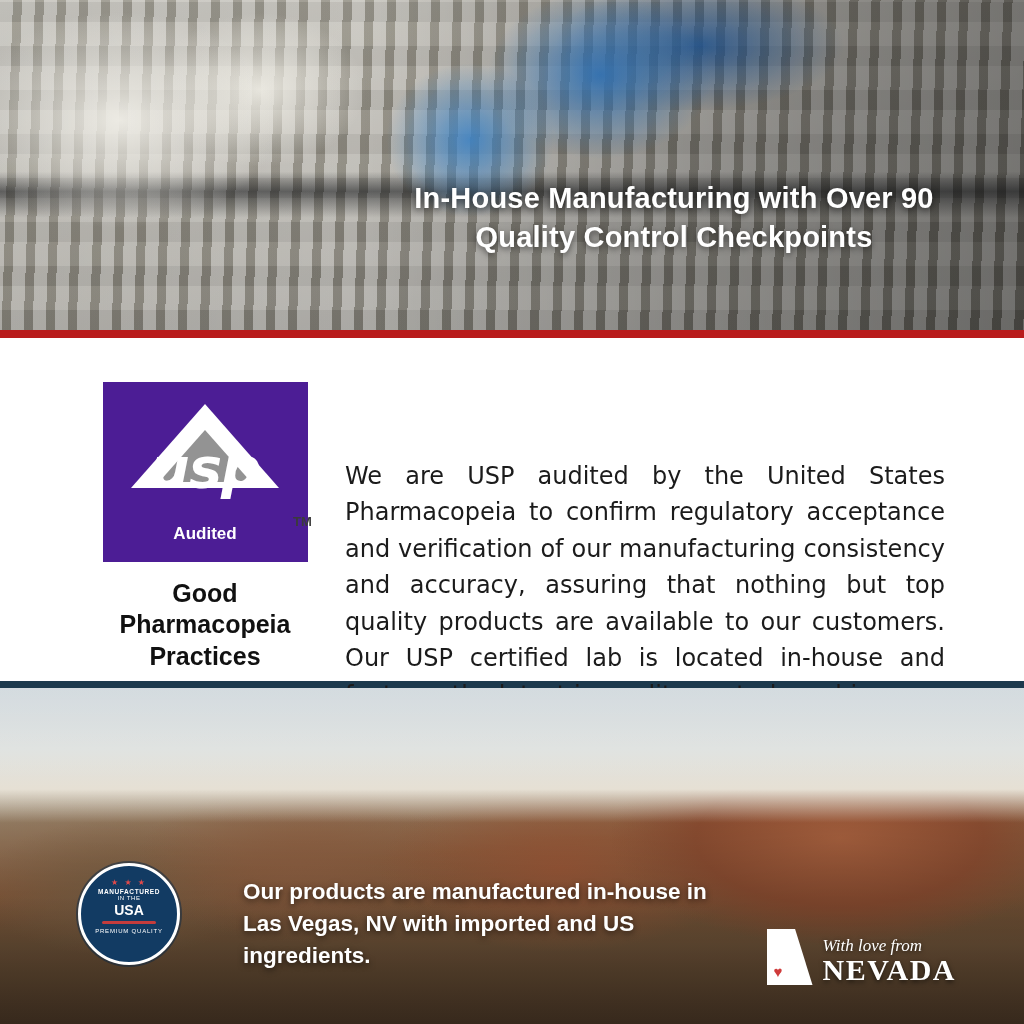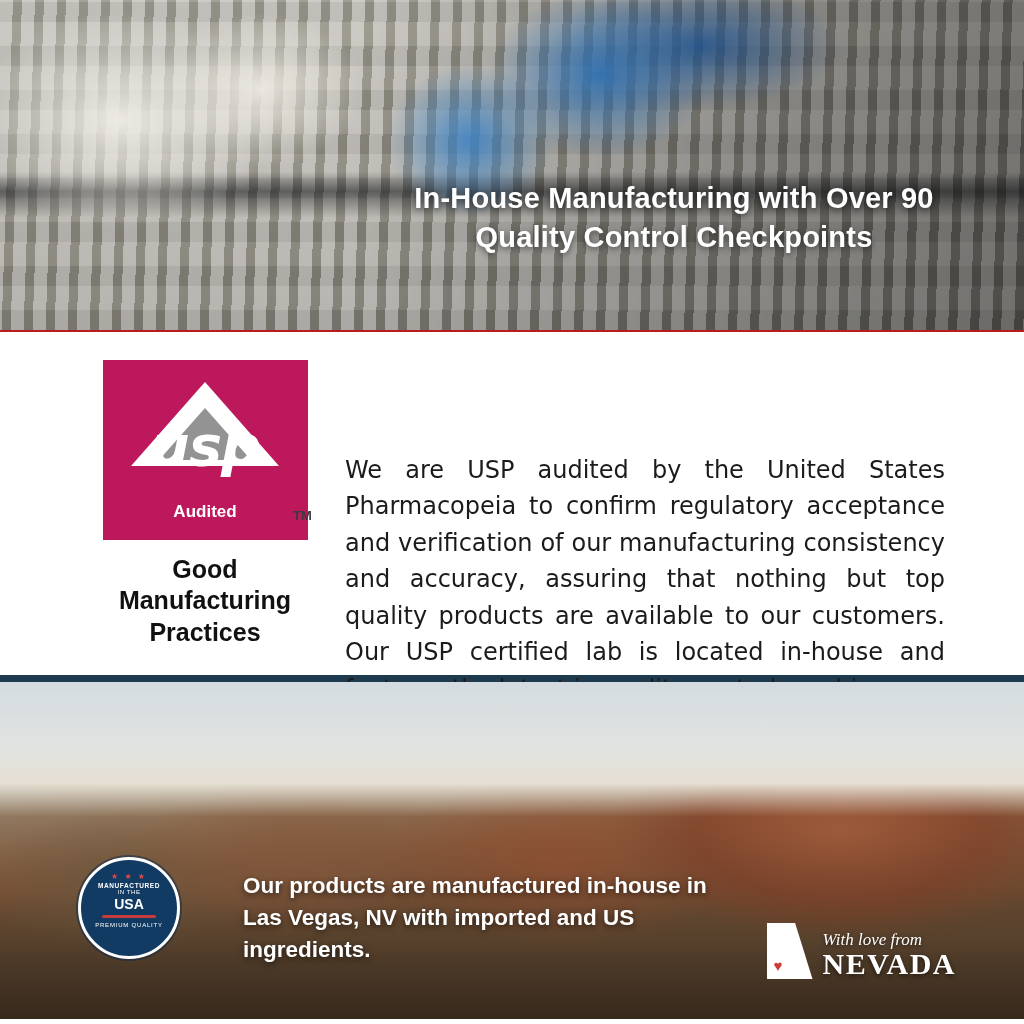--- a/index.html
+++ b/index.html
@@ -20,21 +20,21 @@
     background: #ffffff;
   }
 
   
   .panel-top {
     position: relative;
     width: 1024px;
     height: 330px;
     overflow: hidden;
     background: #8d8c86;
-    border-bottom: 2px solid #b91c1c;
+    border-bottom: 8px solid #b91c1c;
   }
   .photo-mfg {
     position: absolute;
     inset: 0;
     background:
       
       radial-gradient(ellipse 160px 120px at 600px 75px, rgba(60,130,200,0.95) 0%, rgba(60,130,200,0.0) 70%),
       radial-gradient(ellipse 200px 90px at 700px 45px, rgba(40,100,170,0.85) 0%, rgba(40,100,170,0.0) 72%),
       radial-gradient(ellipse 120px 110px at 470px 140px, rgba(70,140,205,0.9) 0%, rgba(70,140,205,0.0) 70%),
       
@@ -82,22 +82,22 @@
     position: absolute;
     left: 85px;
     top: 28px;
     width: 240px;
     text-align: center;
   }
   .usp-badge {
     position: relative;
     width: 205px;
     height: 180px;
-    margin: 0 auto;
-    background: #be185d;
+    margin: 16px auto;
+    background: #4c1d95;
   }
   .usp-tri {
     position: absolute;
     left: 50%;
     top: 22px;
     transform: translateX(-50%);
     width: 0;
     height: 0;
     border-left: 74px solid transparent;
     border-right: 74px solid transparent;
@@ -306,21 +306,21 @@
 
   <section class="panel-mid">
     <div class="usp-wrap">
       <div class="usp-badge">
         <div class="usp-tri"></div>
         <div class="usp-tri-inner"></div>
         <div class="usp-letters">usp</div>
         <div class="usp-audited">Audited</div>
       </div>
       <div class="usp-tm">TM</div>
-      <div class="gmp-text">Good Manufacturing Practices</div>
+      <div class="gmp-text">Good Pharmacopeia Practices</div>
     </div>
     <p class="usp-paragraph">We are USP audited by the United States Pharmacopeia to confirm regulatory acceptance and verification of our manufacturing consistency and accuracy, assuring that nothing but top quality products are available to our customers. Our USP certified lab is located in-house and features the latest in quality control machinery.</p>
   </section>
 
   <section class="panel-bot">
     <div class="photo-land"></div>
     <div class="land-haze"></div>
 
     <div class="usa-seal">
       <div class="stars">★ ★ ★</div>

